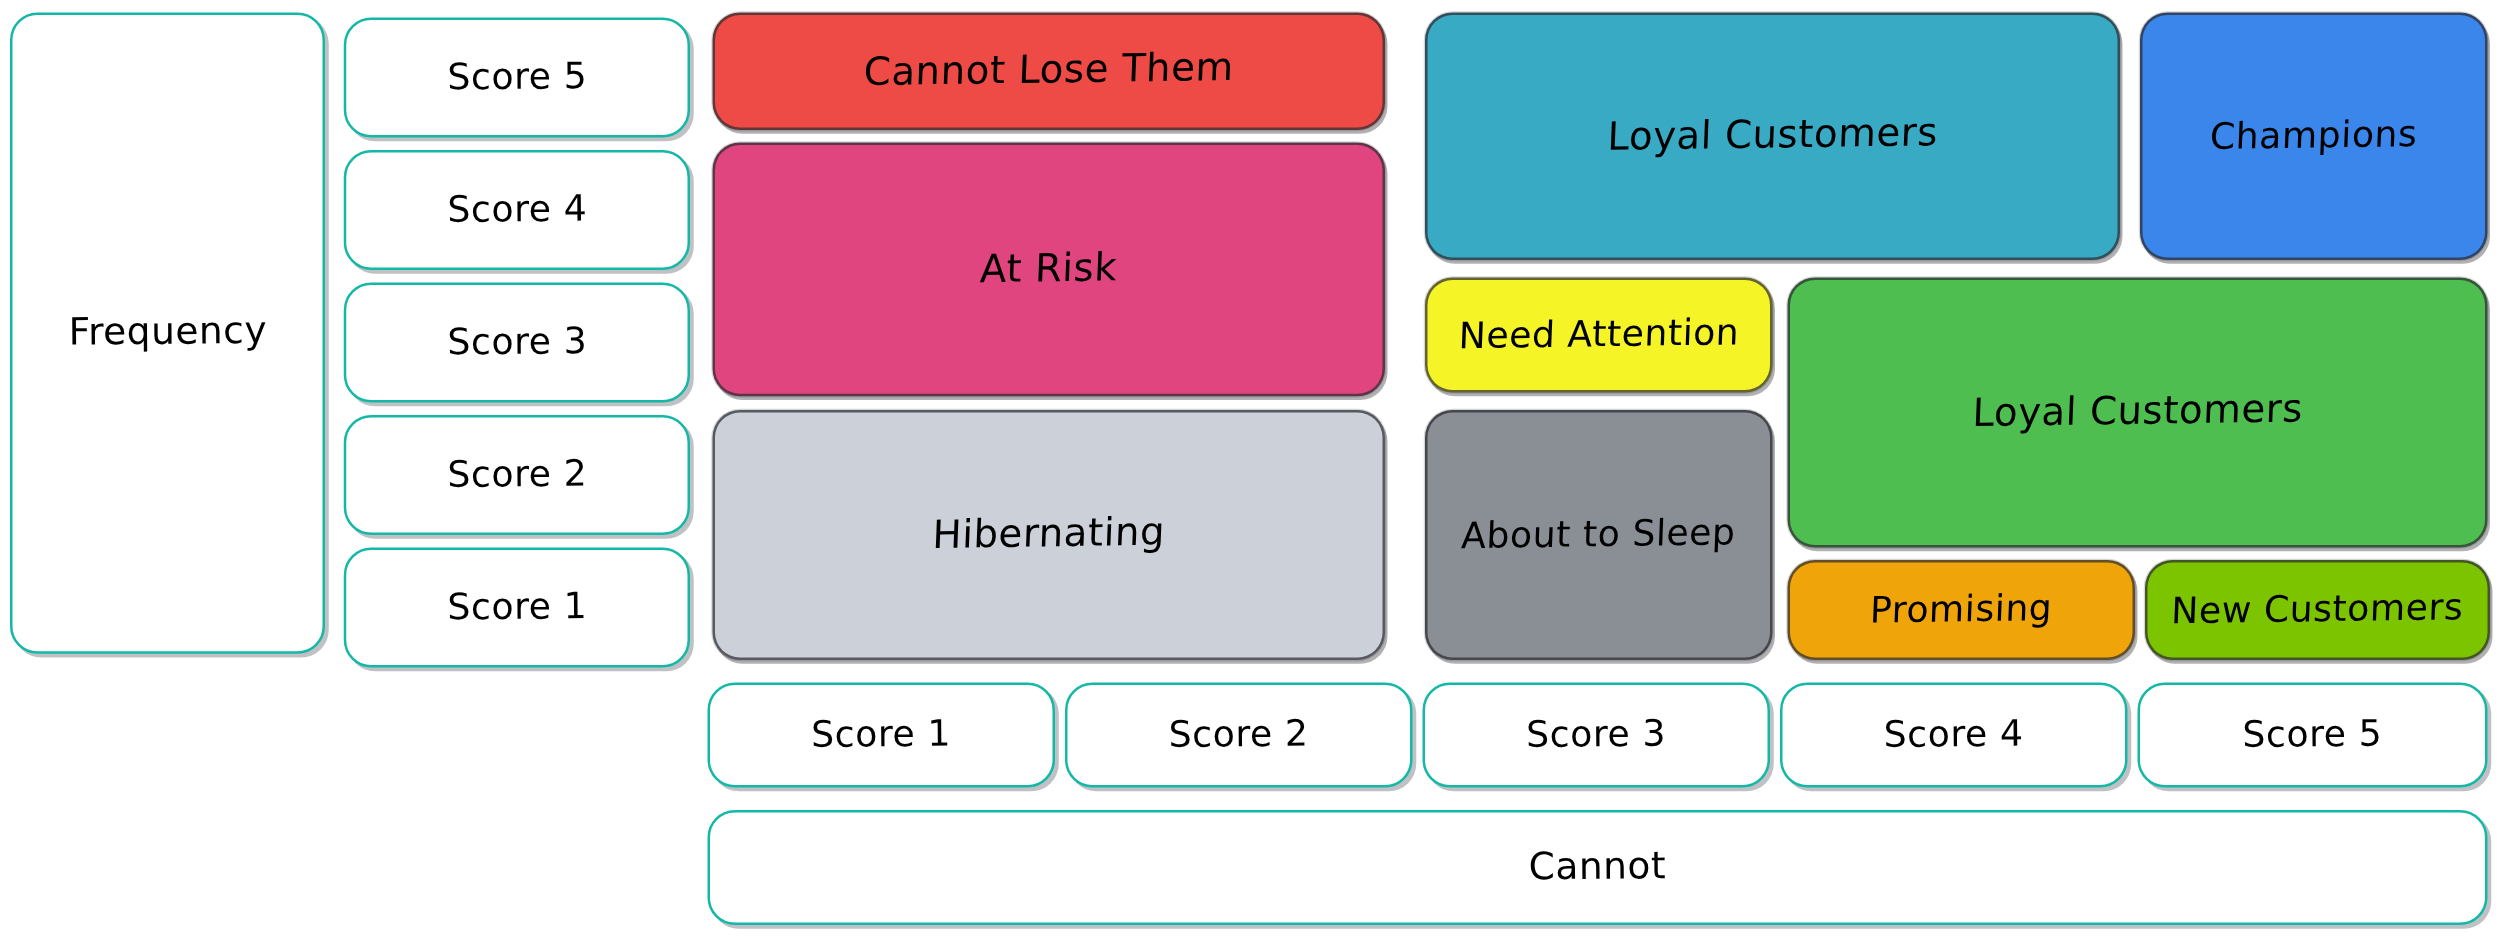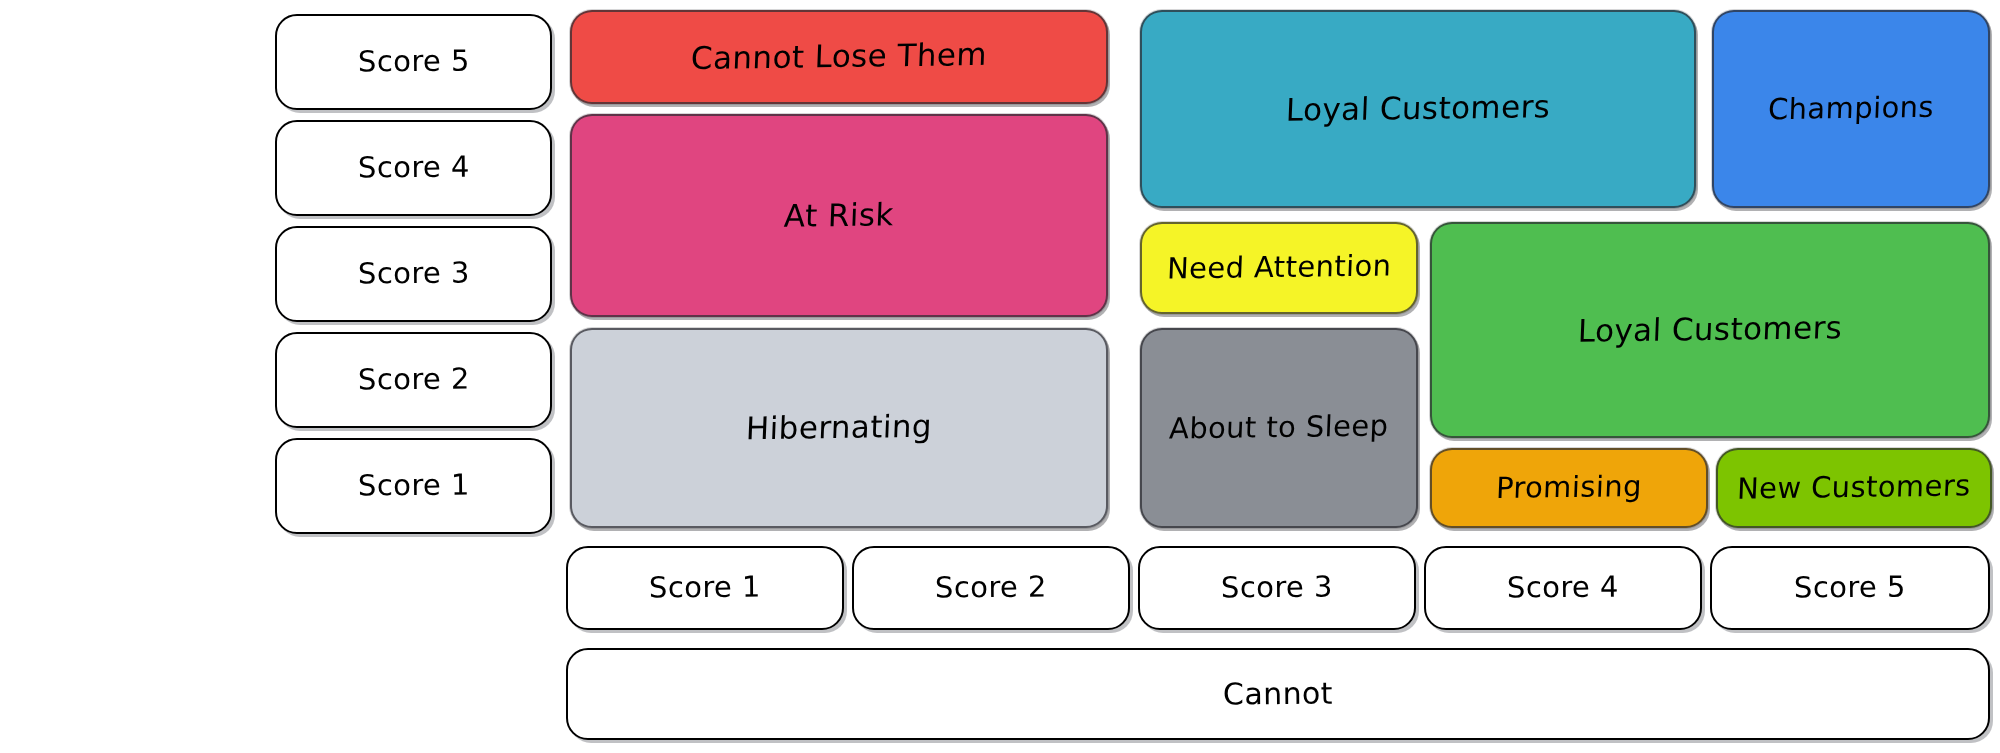--- a/index.html
+++ b/index.html
@@ -33,21 +33,21 @@
     line-height: 1.15;
     letter-spacing: 0.4px;
     
     box-shadow: 2px 3px 0 rgba(60,60,65,0.40),
                 0 0 0 1px rgba(70,70,75,0.22);
   }
 
   
   .plain {
     background: #ffffff;
-    border: 2px solid #000000;
+    border: 2px solid #14b8a6;
     box-shadow: 3px 3px 0 rgba(140,142,148,0.55);
   }
 
   
   .seg {
     border: 2px solid rgba(45,45,50,0.72);
   }
 
   .label {
     display: block;
@@ -63,20 +63,23 @@
 
   
   .seg .label { transform: rotate(-0.8deg) skewX(-3deg); font-style: normal; }
   .plain .label { transform: rotate(-0.5deg); }
 </style>
 </head>
 <body>
 
 <div id="canvas">
 
+  <div class="box plain" style="left:8px; top:10px; width:252px; height:513px;">
+    <span class="label t-axis">Frequency</span>
+  </div>
 
   <div class="box plain" style="left:275px; top:14px; width:277px; height:96px;">
     <span class="label t-score">Score 5</span>
   </div>
   <div class="box plain" style="left:275px; top:120px; width:277px; height:96px;">
     <span class="label t-score">Score 4</span>
   </div>
   <div class="box plain" style="left:275px; top:226px; width:277px; height:96px;">
     <span class="label t-score">Score 3</span>
   </div>

